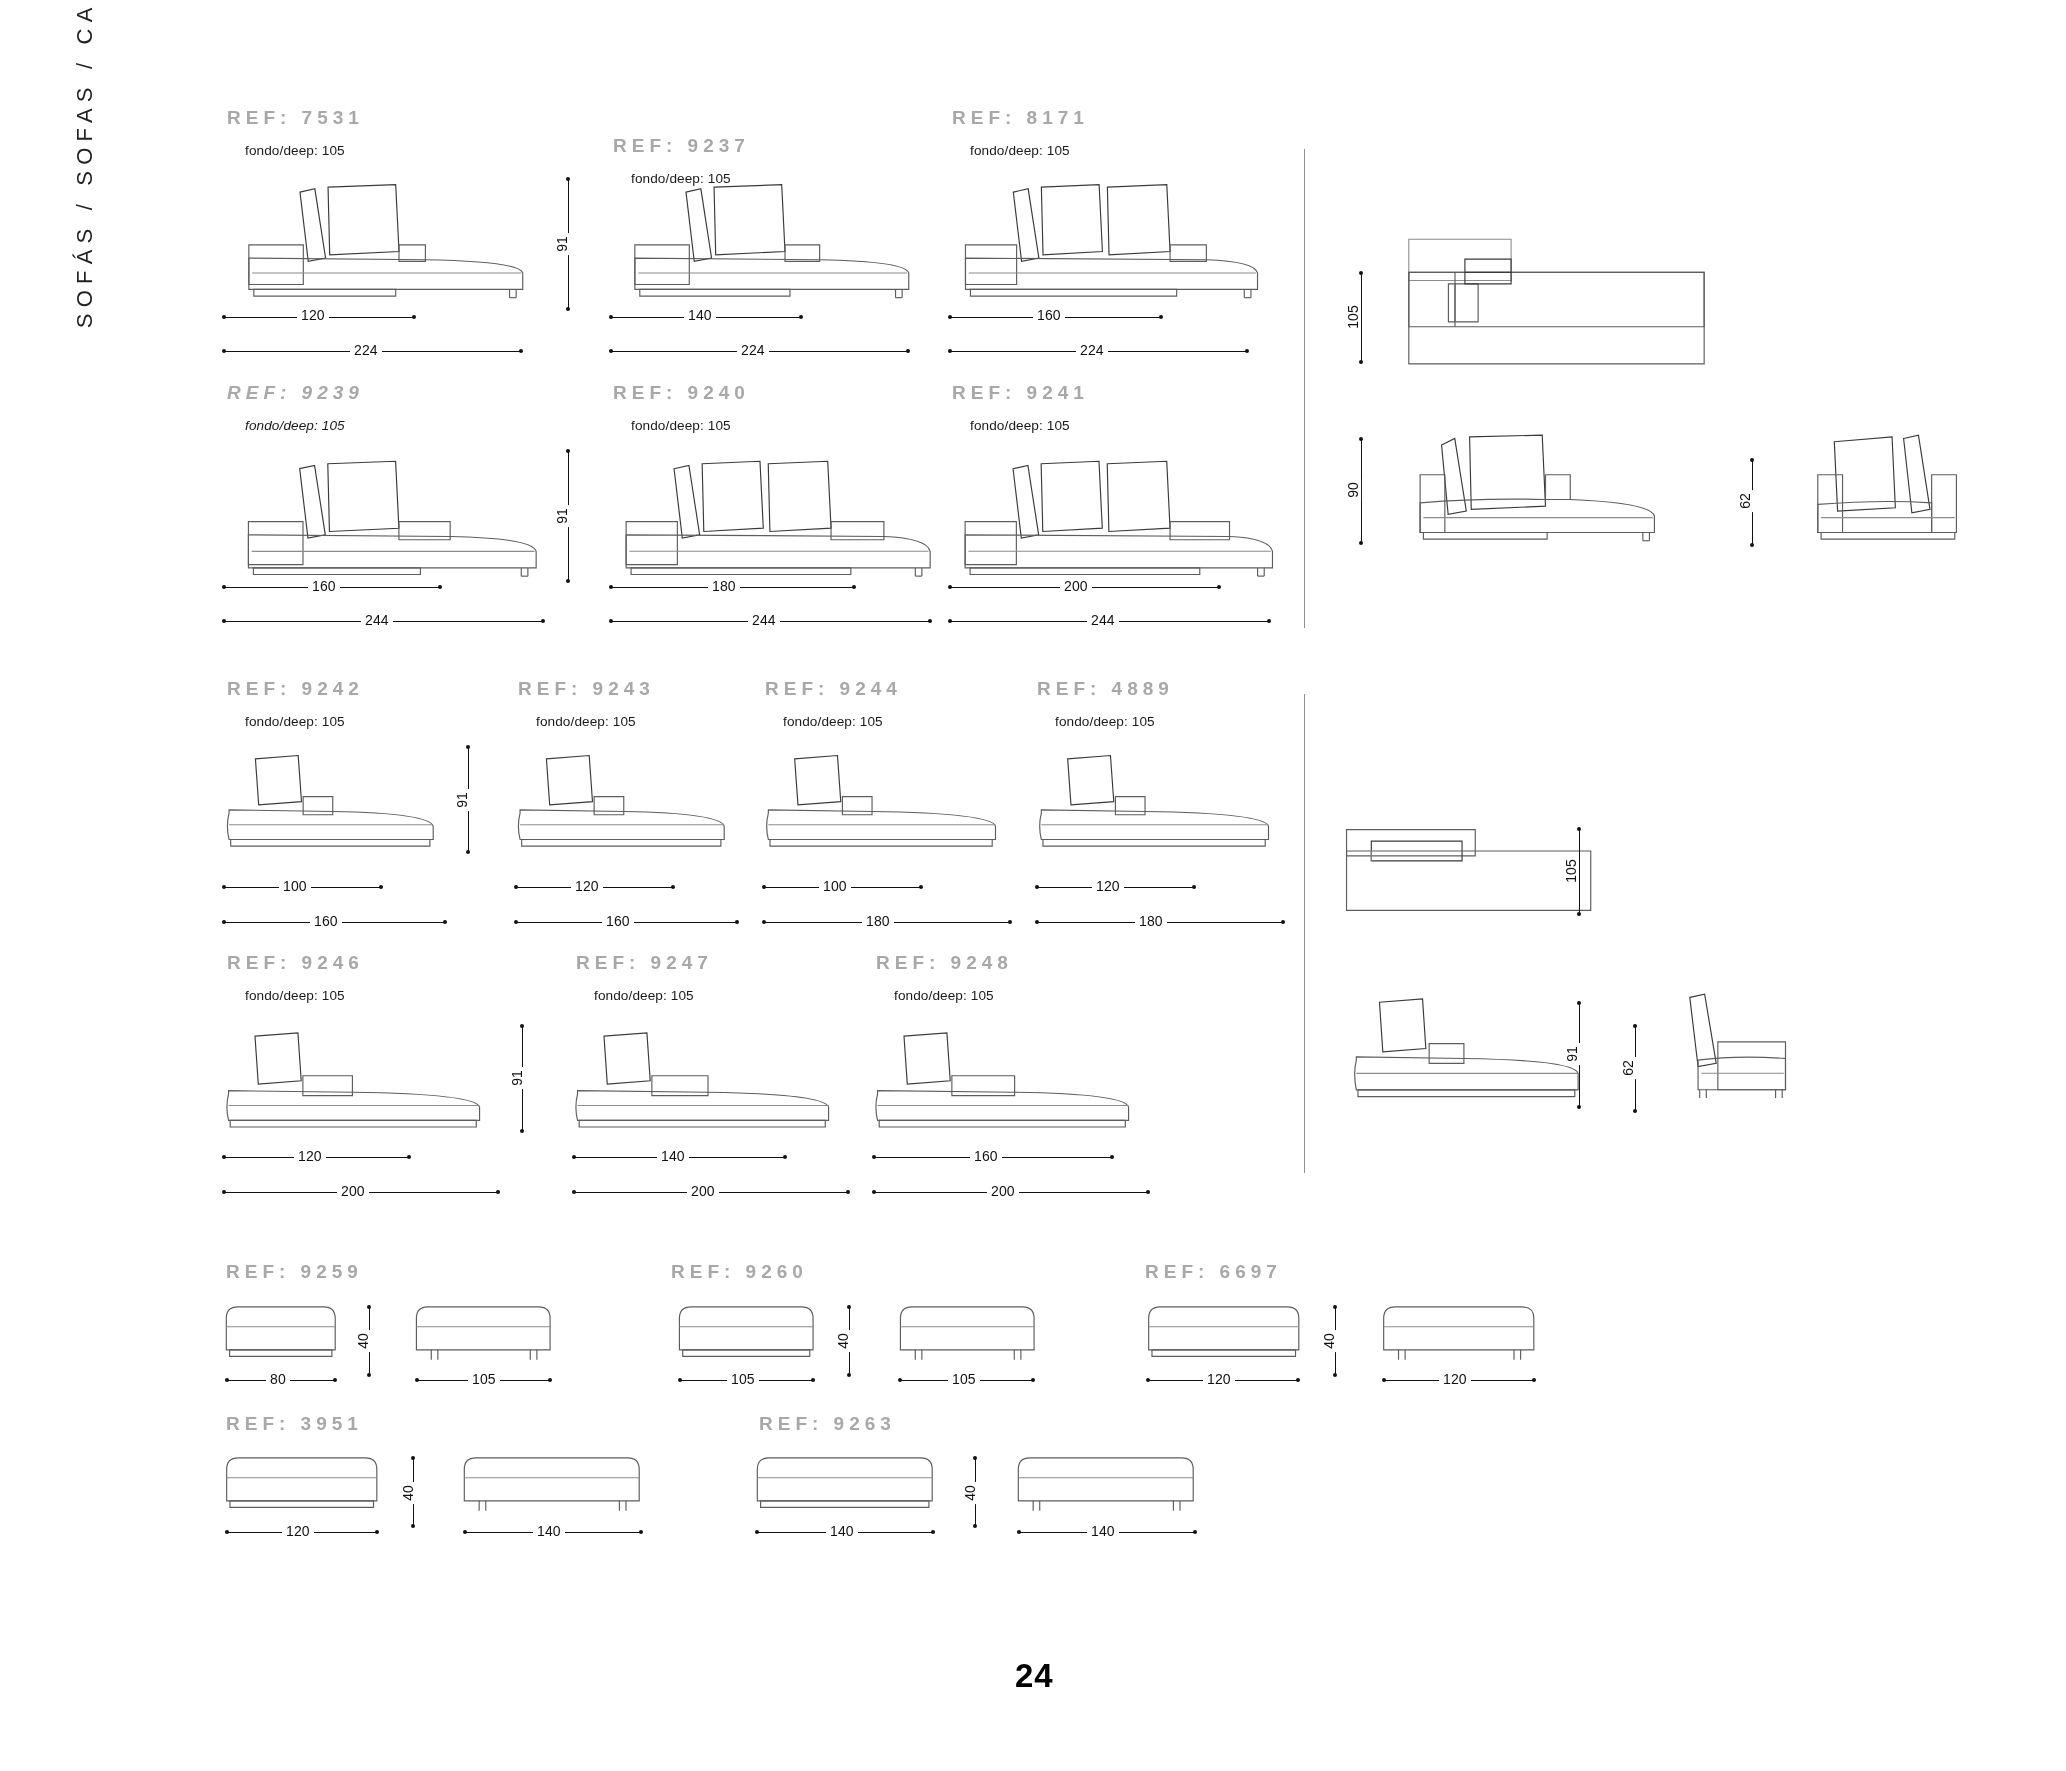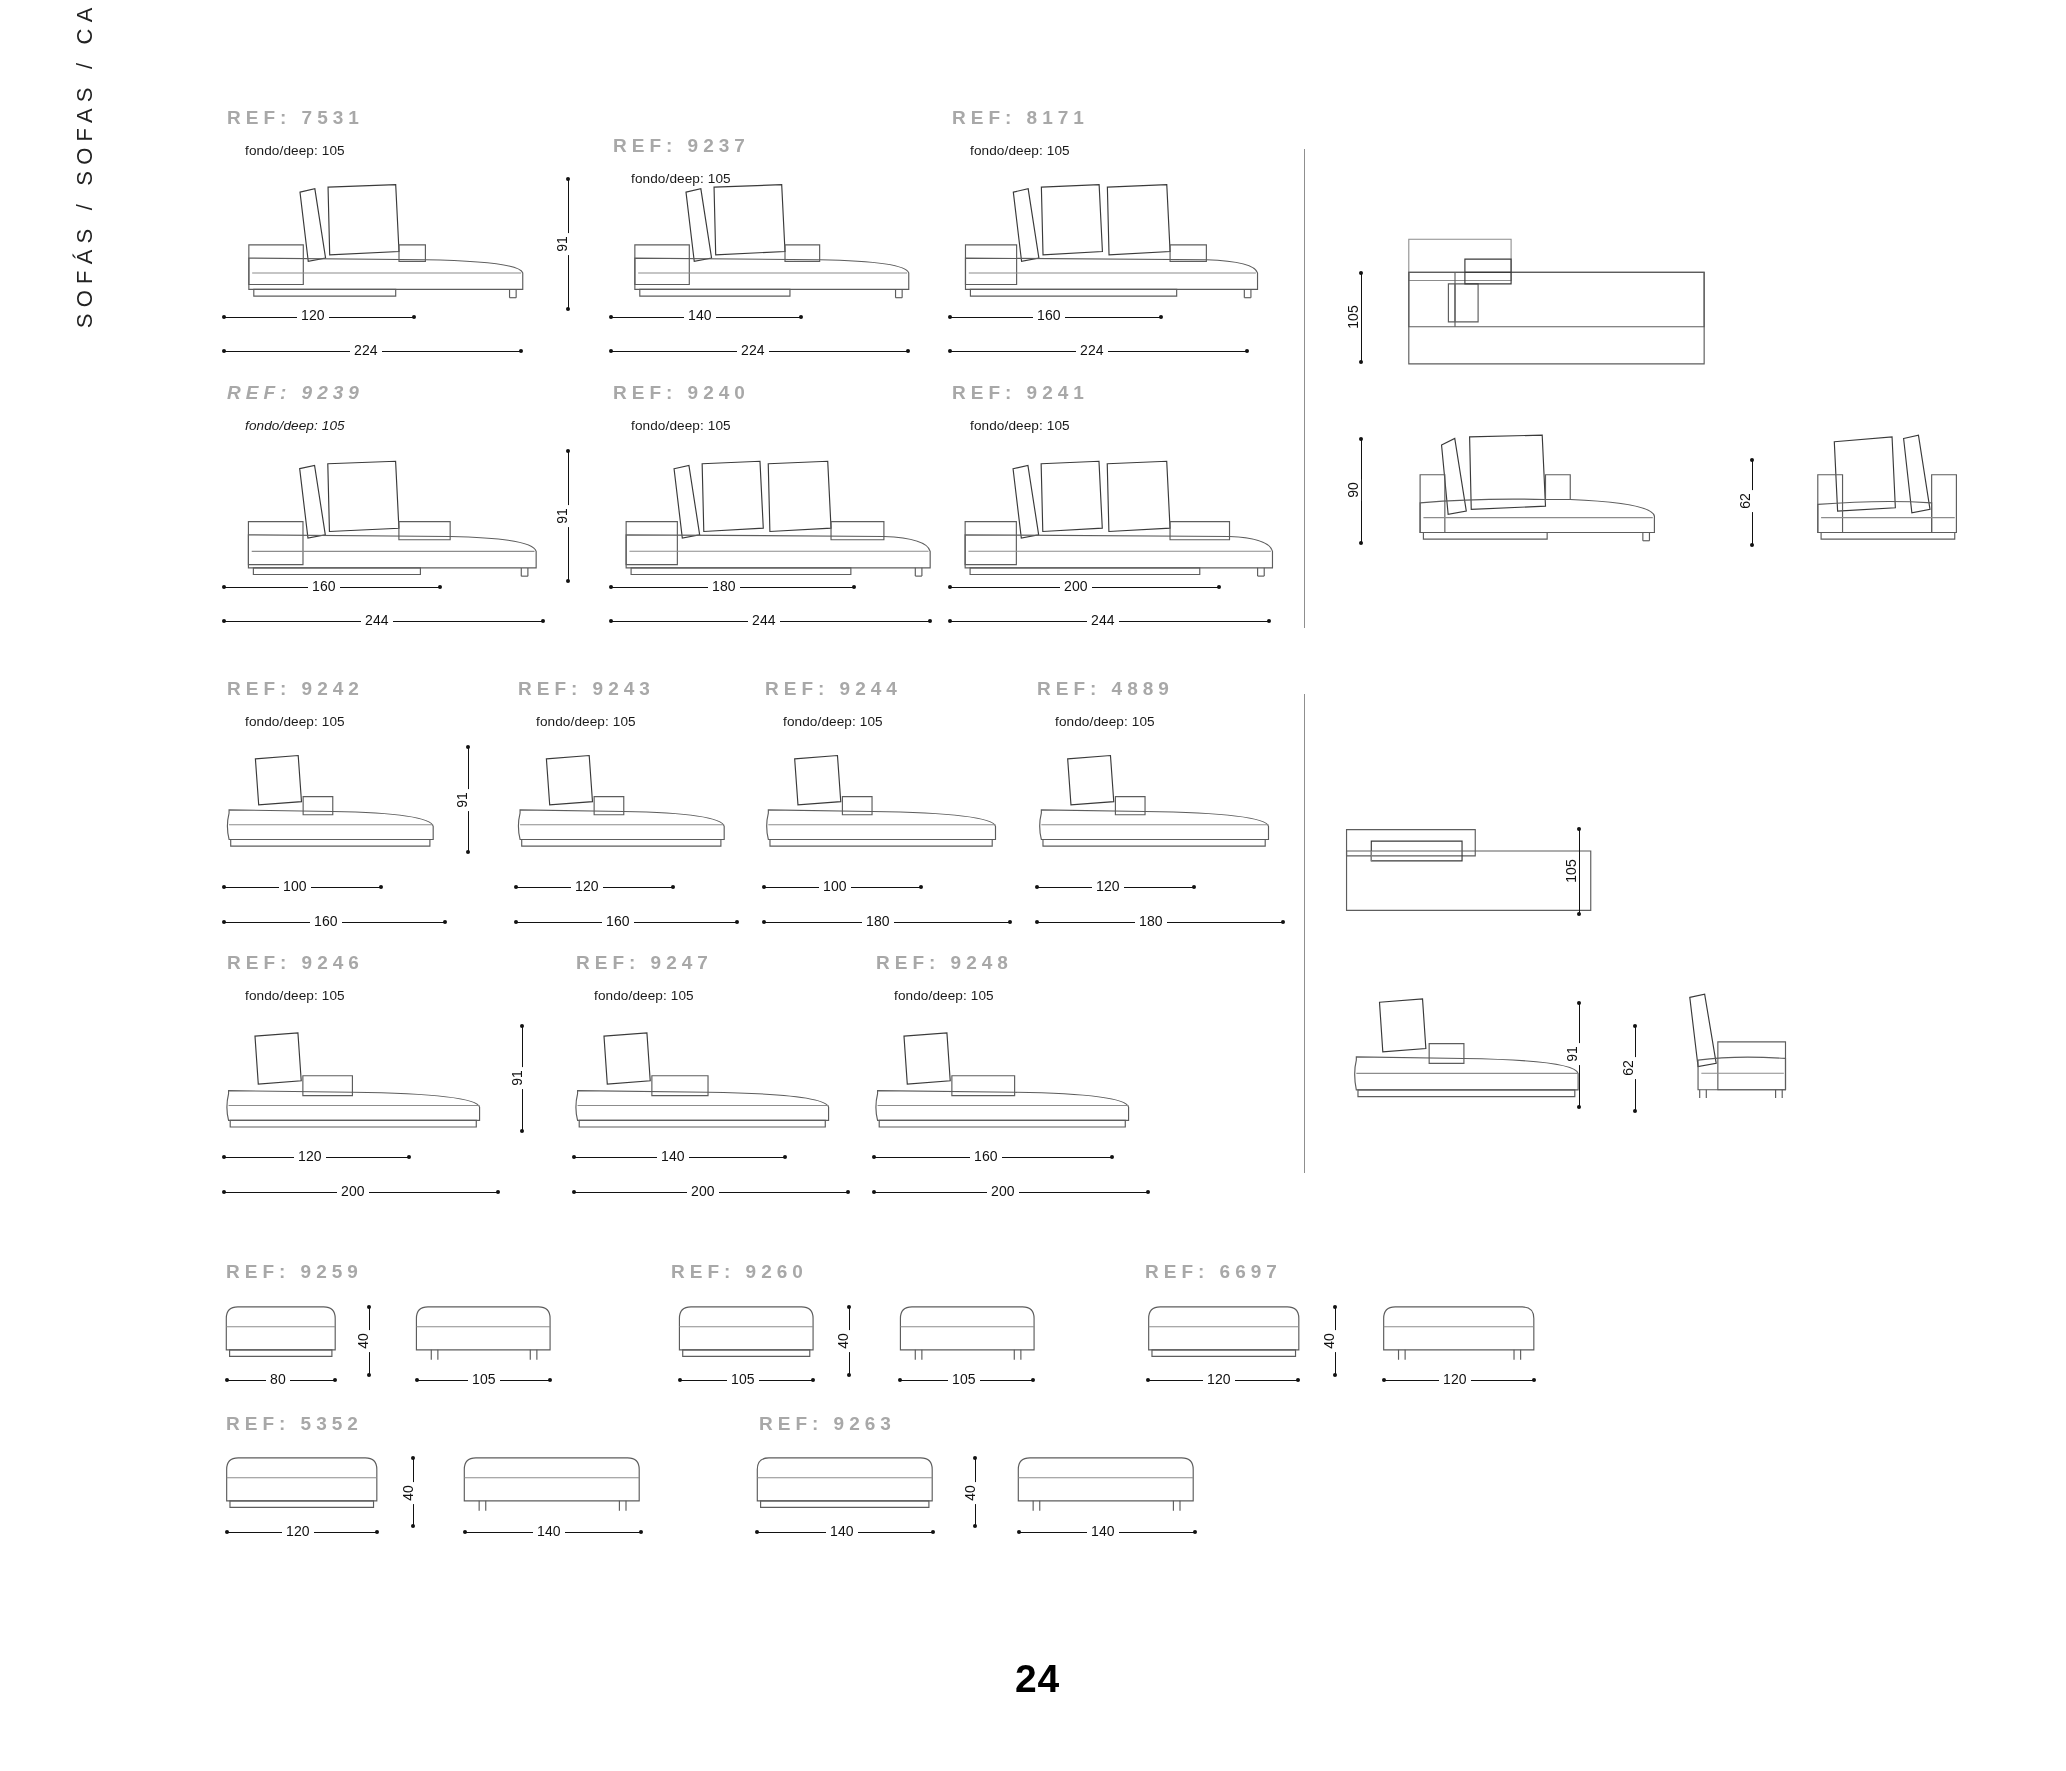--- a/index.html
+++ b/index.html
@@ -60,21 +60,21 @@
   .vrule::before,.vrule::after{
     content:"";position:absolute;left:-2.1px;width:4.1px;height:4.1px;
     border-radius:50%;background:#121212;
   }
   .vrule::before{top:-0.8px;}
   .vrule::after{bottom:-0.8px;}
 
   
   .vsep{position:absolute;width:1.2px;background:#8f8f8f;}
   .pagenum{
-    position:absolute;font-size:39px;font-weight:700;color:#000;
+    position:absolute;font-size:33px;font-weight:700;color:#000;
     letter-spacing:0.8px;
   }
 </style>
 </head>
 <body>
 
 <div class="page">
 
   <div class="side-title">
     <span>SOFÁS / SOFAS / CANAPES</span>
@@ -513,21 +513,21 @@
       <path class="ln" d="M4 20 Q4 6 18 6 L172 6 Q186 6 186 20 L186 58 L4 58 Z"></path>
       <path class="lnl" d="M4 30 L186 30"></path>
       <path class="ln" d="M22 58 L22 70 M30 58 L30 70"></path>
       <path class="ln" d="M162 58 L162 70 M170 58 L170 70"></path>
     </svg>
   </div>
   <div class="hrule" style="left:1383px;top:1380px;width:152px;"></div>
   <div class="dimlabel" style="left:1439px;top:1371px;">120</div>
 
   <div class="item" style="left:226px;top:1413px;">
-    <div class="ref">REF: 5352</div>
+    <div class="ref">REF: 3951</div>
   </div>
   <div class="draw" style="left:223px;top:1453px;">
     <svg width="174" height="66" viewBox="0 0 210 80">
       <path class="ln" d="M4 20 Q4 6 18 6 L172 6 Q186 6 186 20 L186 58 L4 58 Z"></path>
       <path class="lnl" d="M4 30 L186 30"></path>
       <path class="ln" d="M8 58 L182 58 L182 66 L8 66 Z"></path>
     </svg>
   </div>
   <div class="hrule" style="left:226px;top:1532px;width:152px;"></div>
   <div class="dimlabel" style="left:282px;top:1523px;">120</div>

